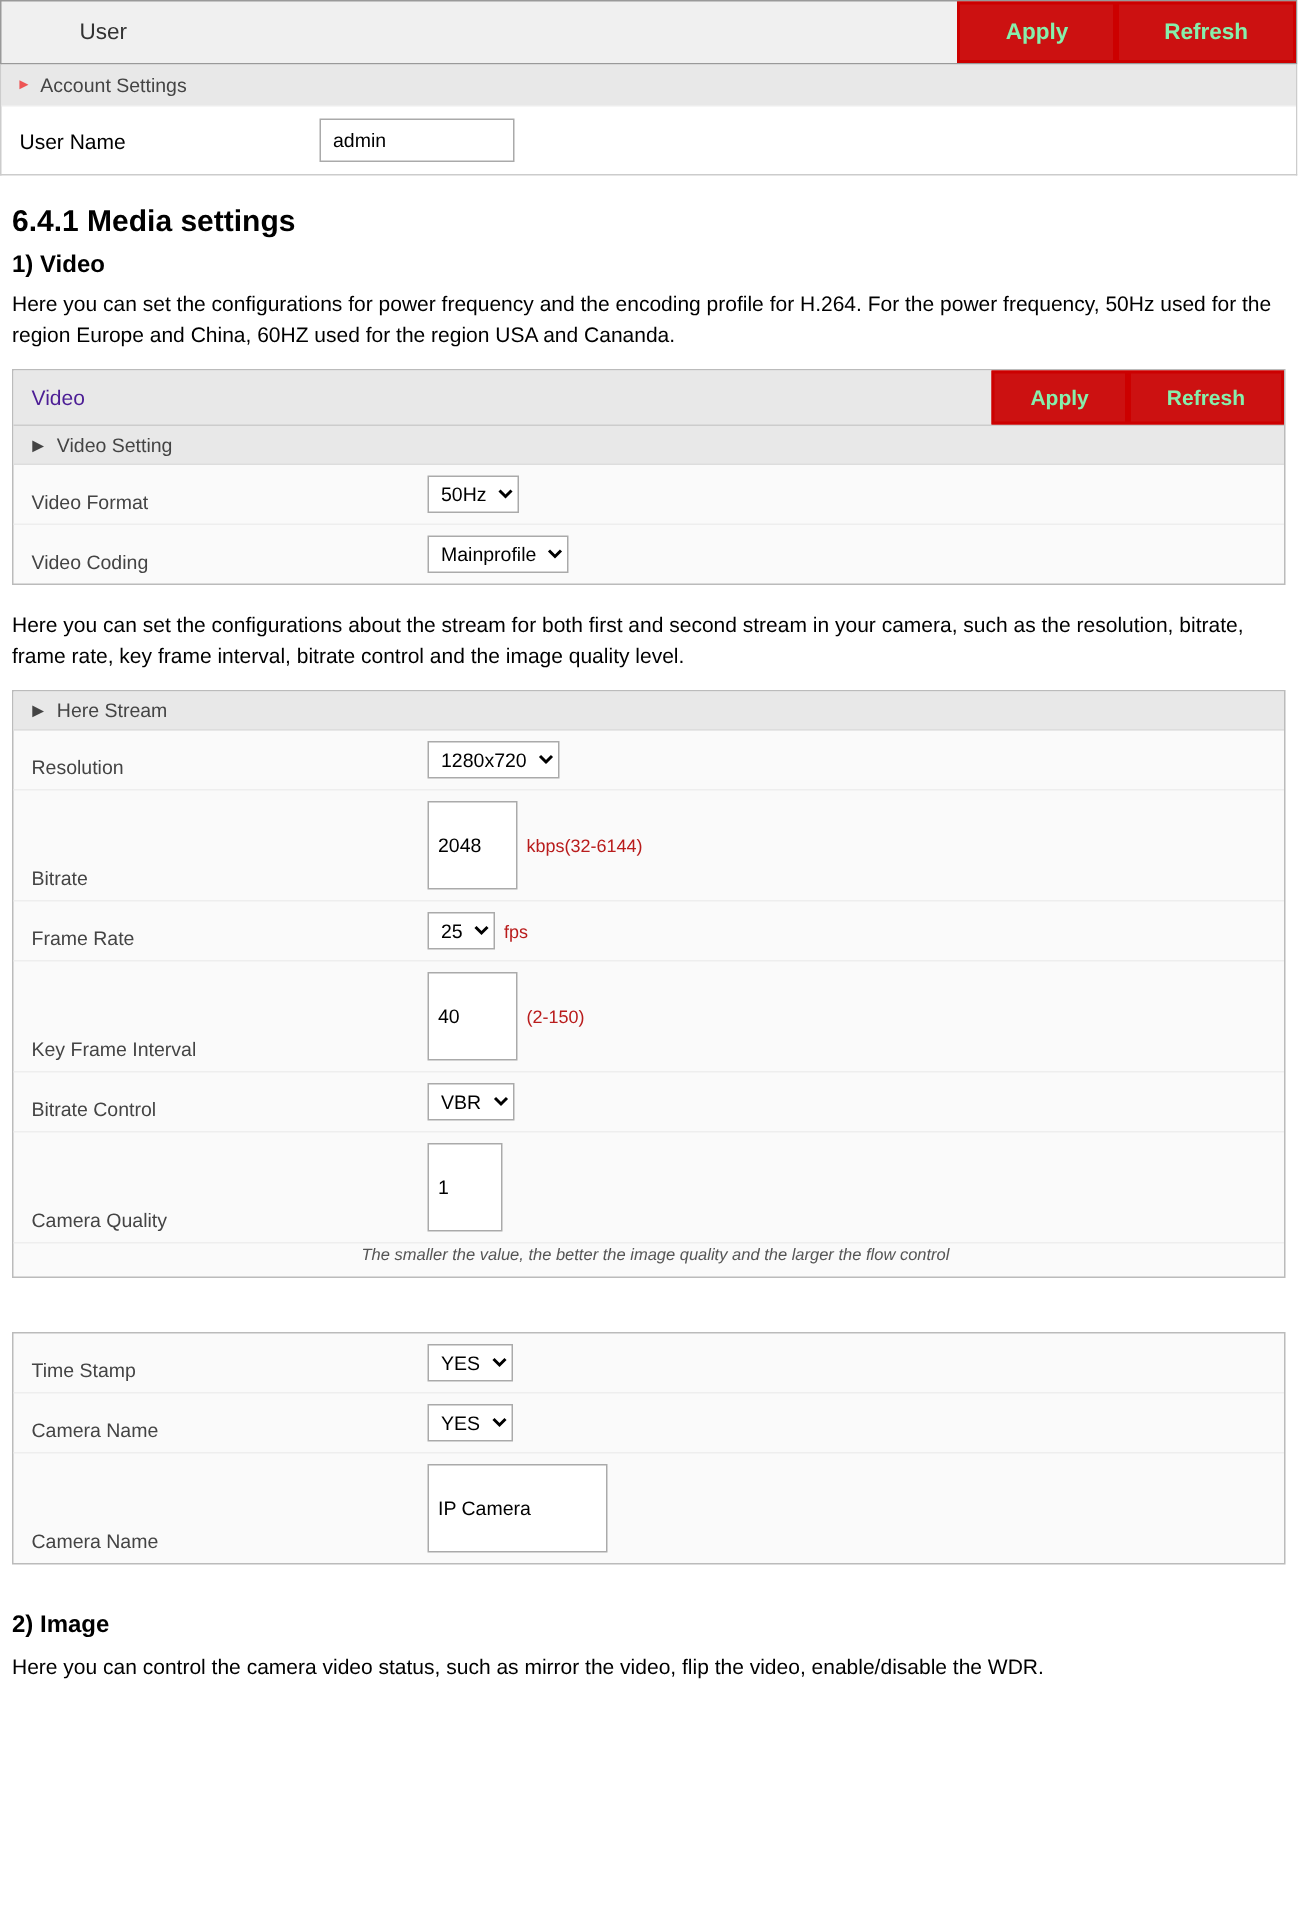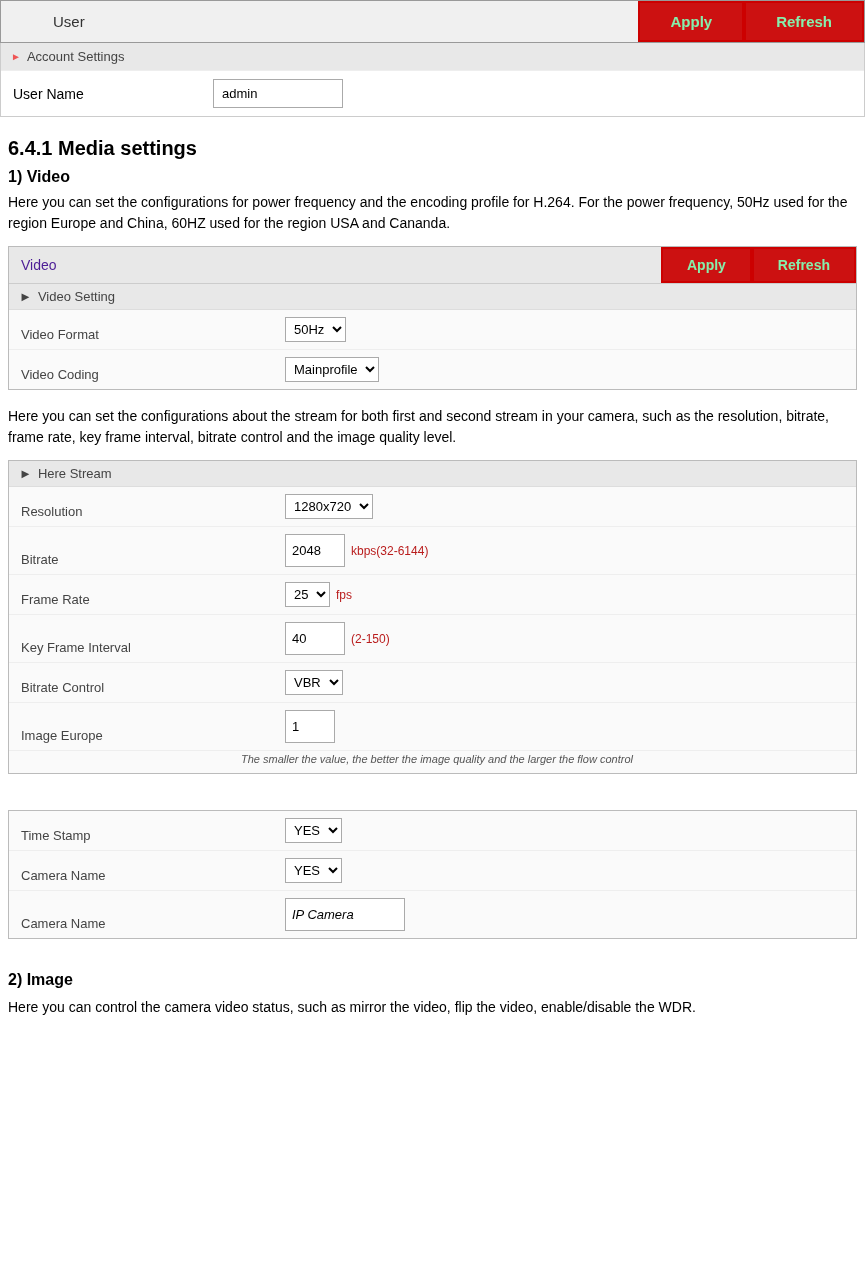--- a/index.html
+++ b/index.html
@@ -158,21 +158,21 @@
       gap: 6px;
       font-size: 13px;
     }
     .config-control select {
       padding: 3px 4px;
       border: 1px solid #aaa;
       background: #fff;
       font-size: 13px;
     }
     .config-control input[type="text"] {
-      padding: 8px 6px;
+      padding: 21px 6px;
       border: 1px solid #aaa;
       font-size: 13px;
       width: 60px;
     }
     .config-control .unit {
       color: #b91c1c;
       font-size: 12px;
     }
     .img-quality-hint {
       font-size: 11px;
@@ -307,21 +307,21 @@
       <div class="config-label">Bitrate Control</div>
       <div class="config-control">
         <select>
           <option>VBR</option>
           <option>CBR</option>
         </select>
       </div>
     </div>
 
     <div class="config-row">
-      <div class="config-label">Image Europe</div>
+      <div class="config-label">Camera Quality</div>
       <div class="config-control">
         <input type="text" value="1" style="width: 50px;">
       </div>
     </div>
     <div class="img-quality-hint">The smaller the value, the better the image quality and the larger the flow control</div>
   </div>
 </div>
 
 <div class="bottom-content">
 
@@ -343,21 +343,21 @@
         <select>
           <option>YES</option>
           <option>NO</option>
         </select>
       </div>
     </div>
 
     <div class="config-row">
       <div class="config-label">Camera Name</div>
       <div class="config-control">
-        <input type="text" value="IP Camera" style="width: 120px; font-style: italic;">
+        <input type="text" value="IP Camera" style="width: 120px;">
       </div>
     </div>
   </div>
 
   <br>
   <h3>2) Image</h3>
   <p>Here you can control the camera video status, such as mirror the video, flip the video, enable/disable the WDR.</p>
 </div>
 
 </body></html>

